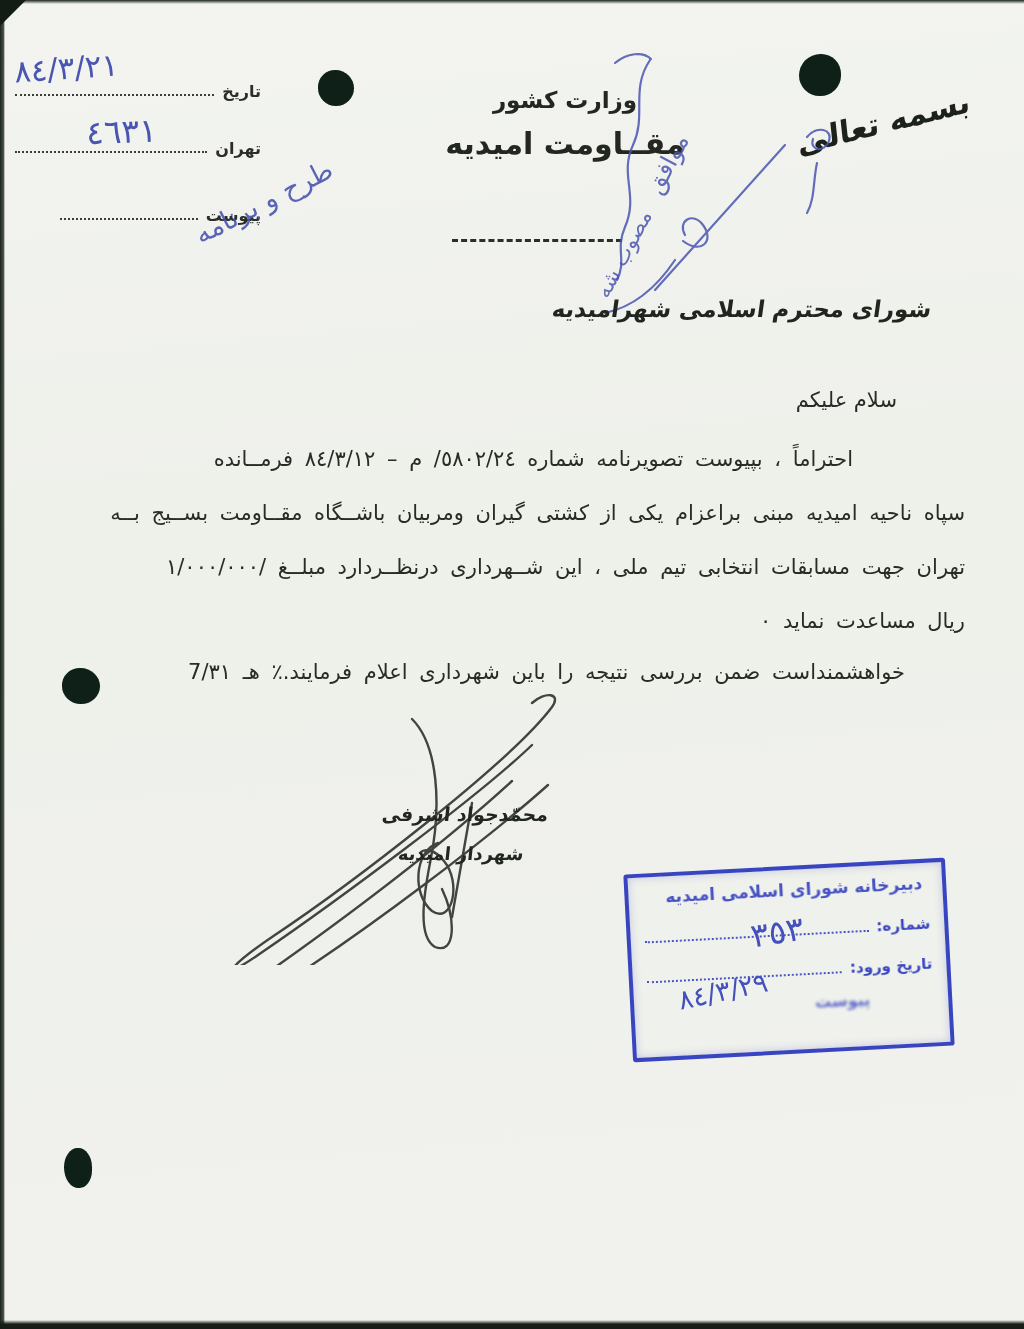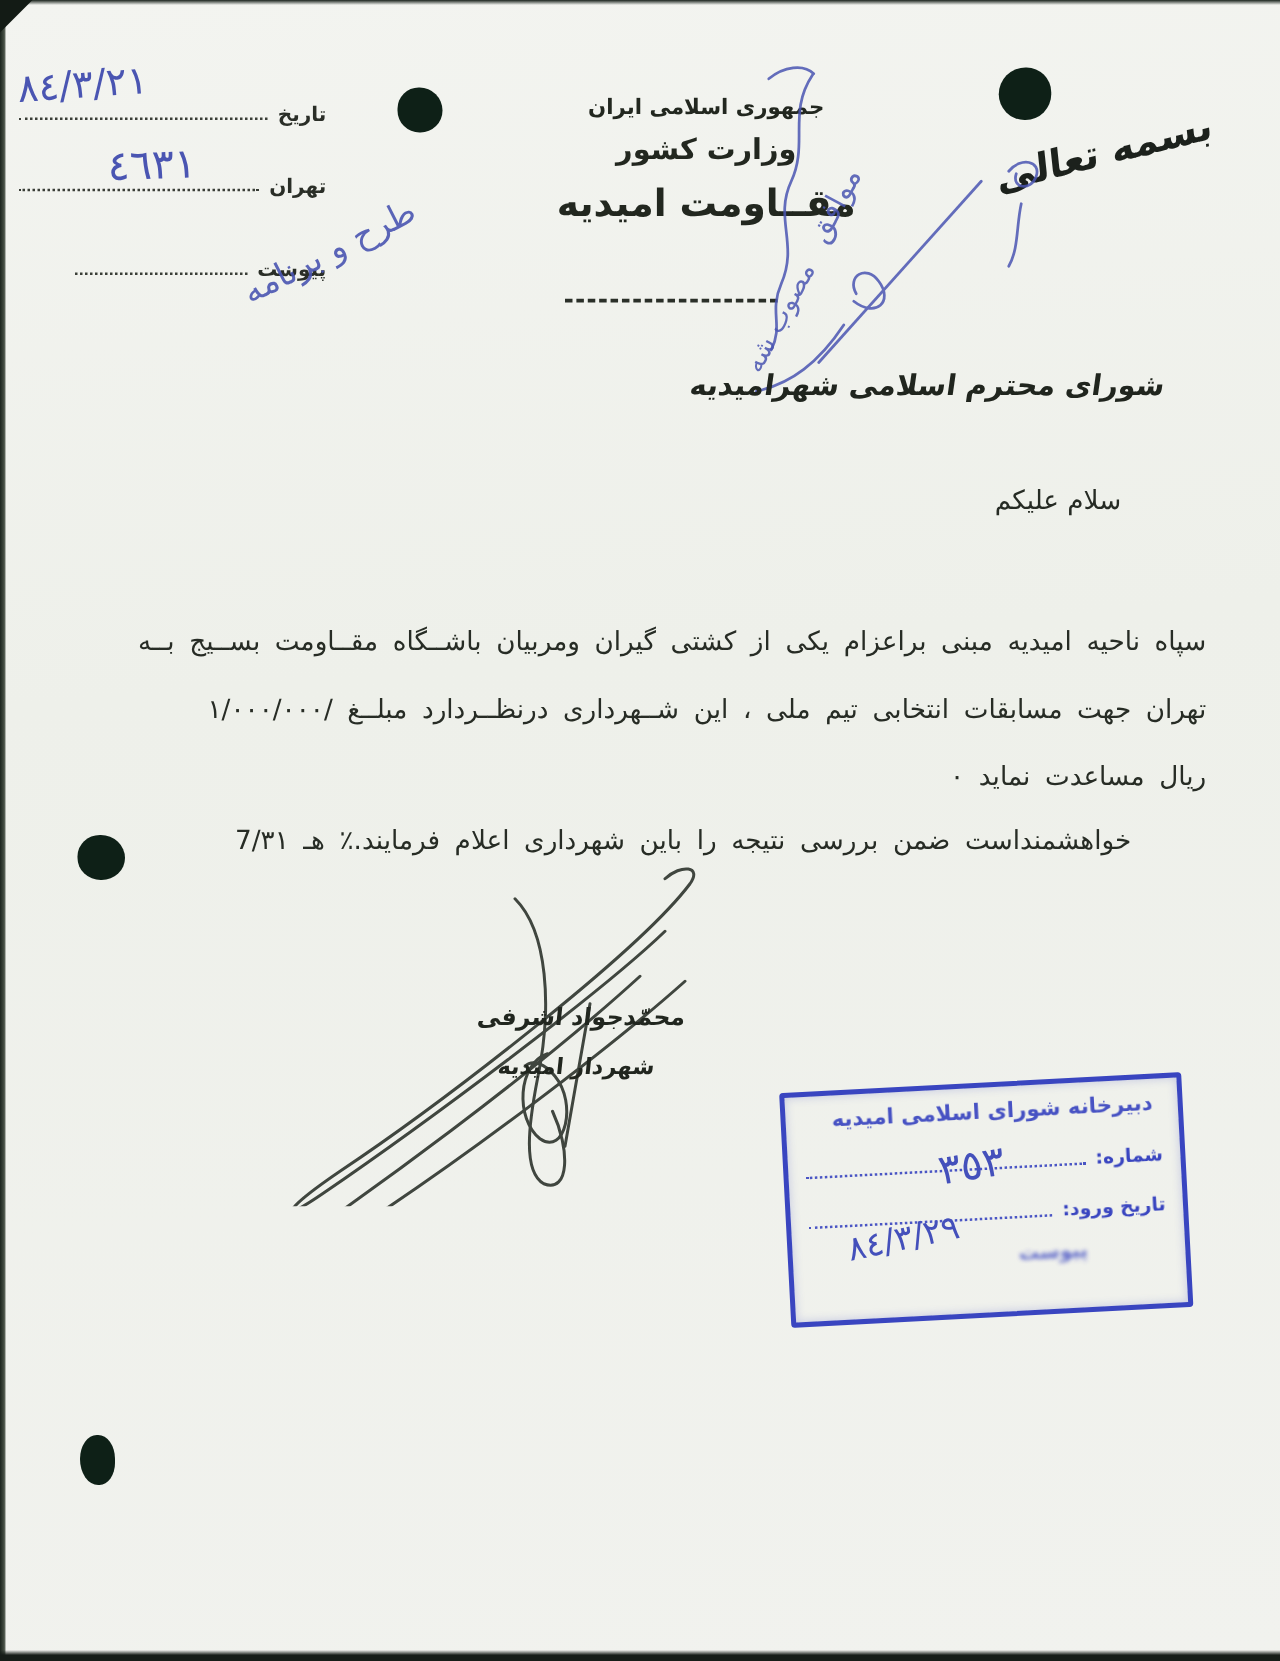--- a/index.html
+++ b/index.html
@@ -73,21 +73,20 @@
   <div class="abs corner-tl"></div>
 
   <div class="abs hole" style="left:318px;top:70px;width:36px;height:36px;"></div>
   <div class="abs hole" style="left:799px;top:54px;width:42px;height:42px;border-radius:52% 48% 50% 50%;"></div>
   <div class="abs hole" style="left:62px;top:668px;width:38px;height:36px;"></div>
   <div class="abs hole" style="left:64px;top:1148px;width:28px;height:40px;border-radius:50% 50% 46% 54%;"></div>
 
   <div class="abs bismillah" dir="rtl">بسمه تعالی</div>
 
   <div class="abs lh" dir="rtl">
-    <div class="lh-l1">جمهوری اسلامی ایران</div>
     <div class="lh-l2">وزارت کشور</div>
     <div class="lh-l4">مقــاومت امیدیه</div>
   </div>
   <div class="abs lh-underline"></div>
 
   <div class="abs meta-row" style="left:15px;top:82px;width:250px;">
     <span class="meta-label">تاریخ</span>
     <span class="dotline"></span>
   </div>
   <div class="abs meta-row" style="left:15px;top:139px;width:250px;">
@@ -113,20 +112,21 @@
       <path d="M 120 215 C 100 245 78 262 50 268"></path>
       <path d="M 60 18 C 72 8 88 6 96 14"></path>
     </g>
   </svg>
   <div class="abs hand hw-frag1" dir="rtl">موافق</div>
   <div class="abs hand hw-frag2" dir="rtl">مصوب شه</div>
 
   <div class="abs recipient" dir="rtl">شورای محترم اسلامی شهرامیدیه</div>
   <div class="abs salutation" dir="rtl">سلام علیکم</div>
 
+  <div class="abs bodyline l1" dir="rtl">احتراماً ، بپیوست تصویرنامه شماره ٥٨٠٢/٢٤/ م – ٨٤/٣/١٢ فرمــانده</div>
   <div class="abs bodyline l2" dir="rtl">سپاه ناحیه امیدیه مبنی براعزام یکی از کشتی گیران ومربیان باشــگاه مقــاومت بســیج بــه</div>
   <div class="abs bodyline l3" dir="rtl">تهران جهت مسابقات انتخابی تیم ملی ، این شــهرداری درنظــردارد مبلــغ /١/٠٠٠/٠٠٠</div>
   <div class="abs bodyline l4" dir="rtl">ریال مساعدت نماید ٠</div>
   <div class="abs bodyline closing" dir="rtl">خواهشمنداست ضمن بررسی نتیجه را باین شهرداری اعلام فرمایند.٪ هـ 7/٣١</div>
 
   <svg class="abs" style="left:180px;top:685px;" width="400" height="280" viewBox="0 0 400 280">
     <g fill="none" stroke="#40463f" stroke-width="2.4" stroke-linecap="round">
       <path d="M 352 18 C 365 6 382 8 372 22 C 330 78 170 200 92 252 C 48 282 40 296 78 270 C 160 214 300 110 352 60"></path>
       <path d="M 332 96 C 240 180 110 272 70 300 C 38 324 48 334 92 306 C 190 244 312 150 368 100"></path>
       <path d="M 232 34 C 258 60 262 120 250 178 C 243 214 238 252 255 262 C 276 270 276 234 262 204"></path>

